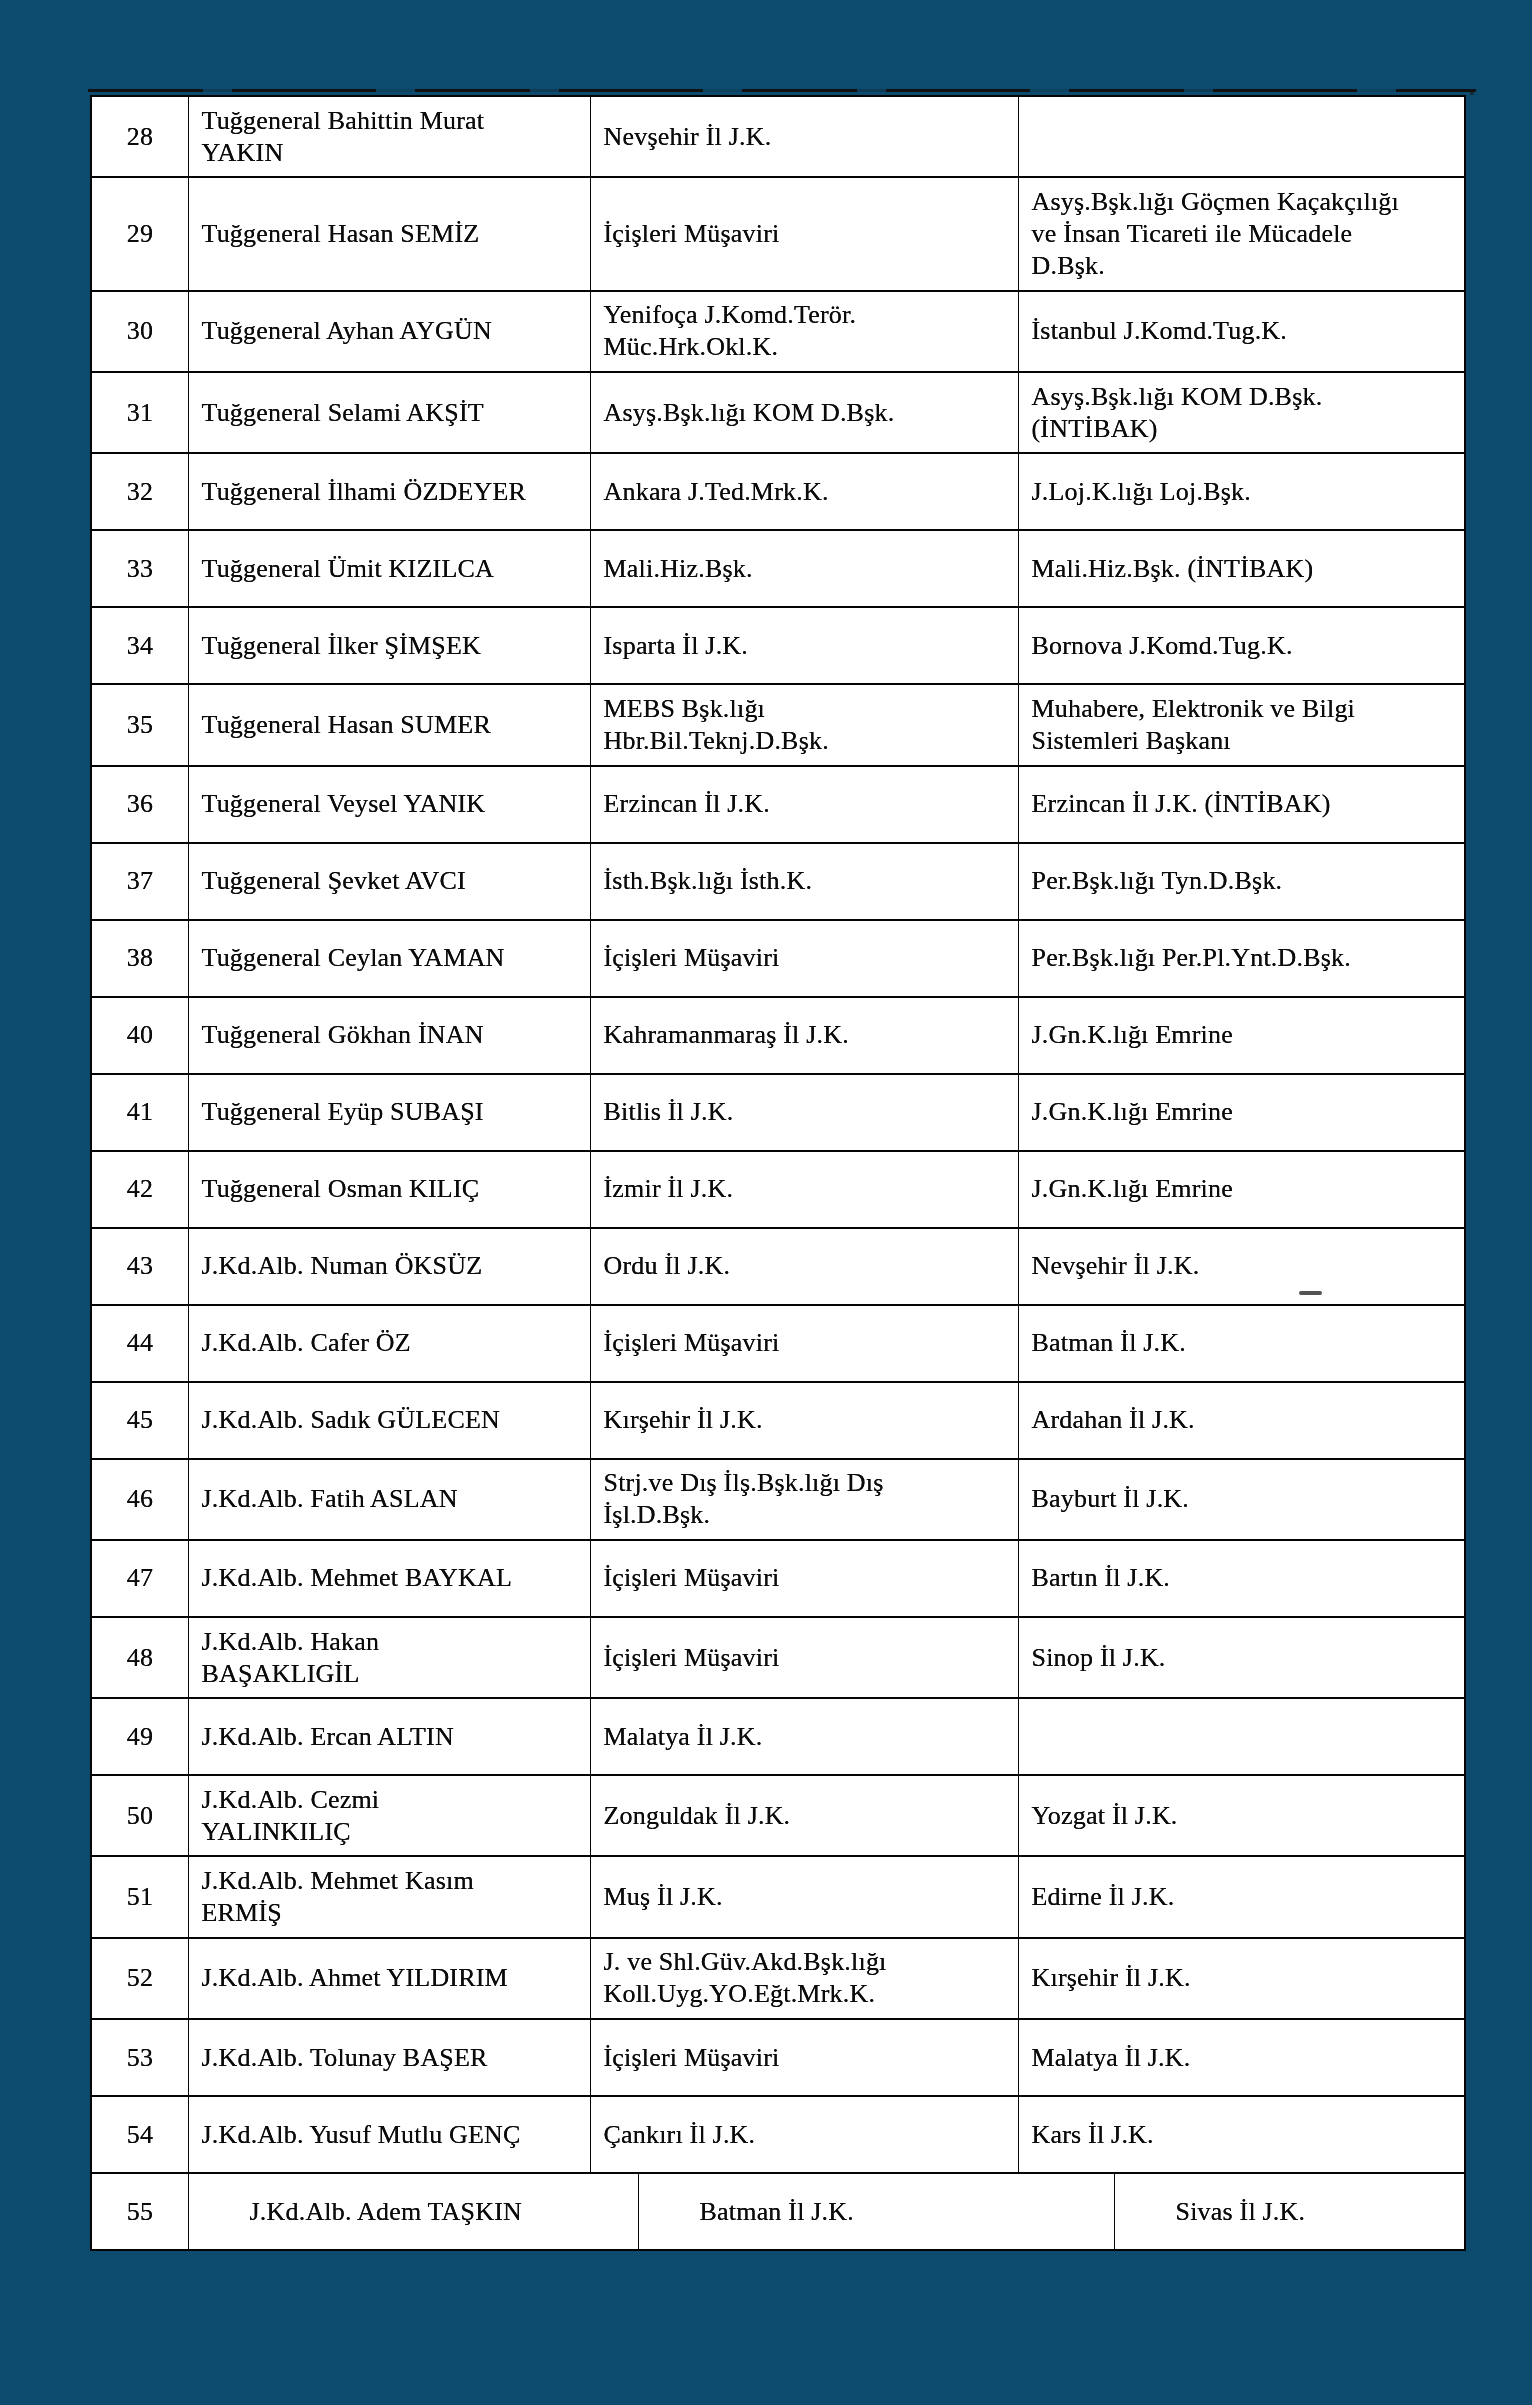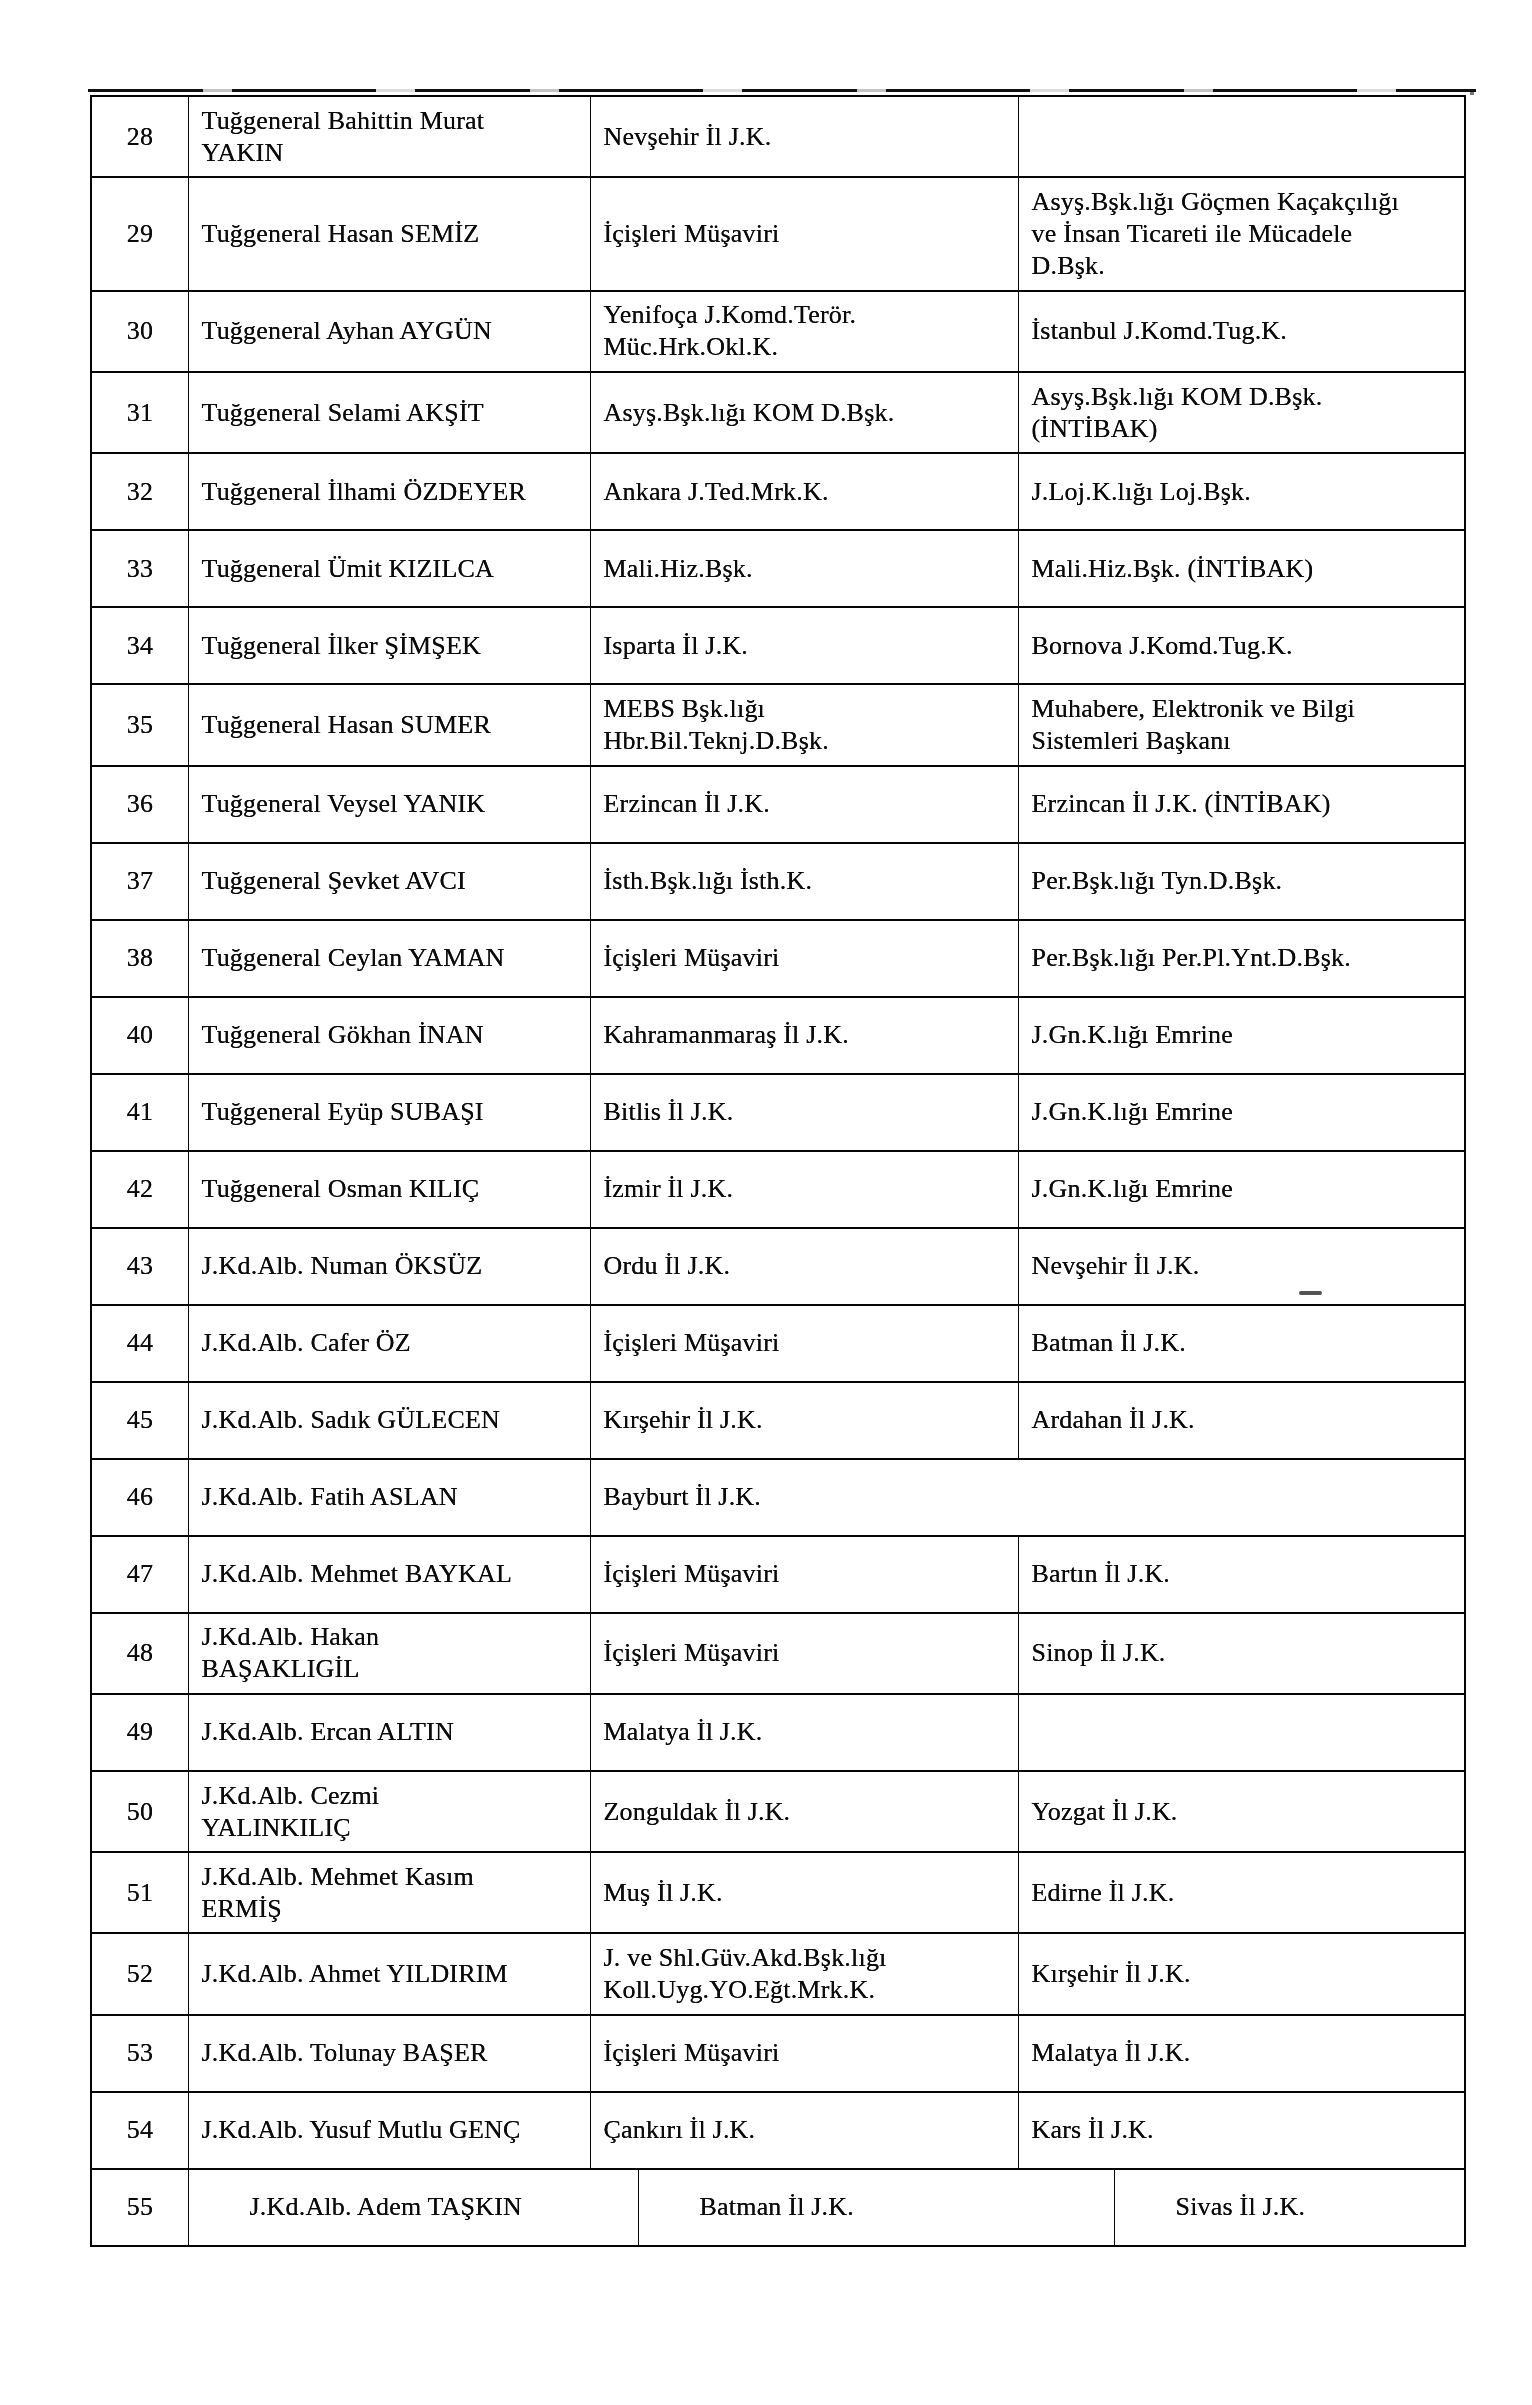--- a/index.html
+++ b/index.html
@@ -1,20 +1,20 @@
 <!DOCTYPE html>
 <html><head>
 <meta charset="utf-8">
 <style>
   html, body { margin: 0; padding: 0; background: #e8e8e8; }
   .page {
     position: relative;
     width: 1532px;
     height: 2406px;
-    background: #ffffff;
+    background: #0c4a6e;
     overflow: hidden;
     font-family: "Liberation Serif", "DejaVu Serif", serif;
     color: #0b0b0b;
   }
   .doc-table {
     position: absolute;
     left: 90px;
     top: 95px;
     width: 1376px;
     box-sizing: border-box;
@@ -173,20 +173,22 @@
       </div>
       <div class="t-row">
         <div class="t-cell c-num">45</div>
         <div class="t-cell c-name">J.Kd.Alb. Sadık GÜLECEN</div>
         <div class="t-cell c-from">Kırşehir İl J.K.</div>
         <div class="t-cell c-to">Ardahan İl J.K.</div>
       </div>
       <div class="t-row">
         <div class="t-cell c-num">46</div>
         <div class="t-cell c-name">J.Kd.Alb. Fatih ASLAN</div>
+        <div class="t-cell c-from">Strj.ve Dış İlş.Bşk.lığı Dış
+İşl.D.Bşk.</div>
         <div class="t-cell c-to">Bayburt İl J.K.</div>
       </div>
       <div class="t-row">
         <div class="t-cell c-num">47</div>
         <div class="t-cell c-name">J.Kd.Alb. Mehmet BAYKAL</div>
         <div class="t-cell c-from">İçişleri Müşaviri</div>
         <div class="t-cell c-to">Bartın İl J.K.</div>
       </div>
       <div class="t-row">
         <div class="t-cell c-num">48</div>

